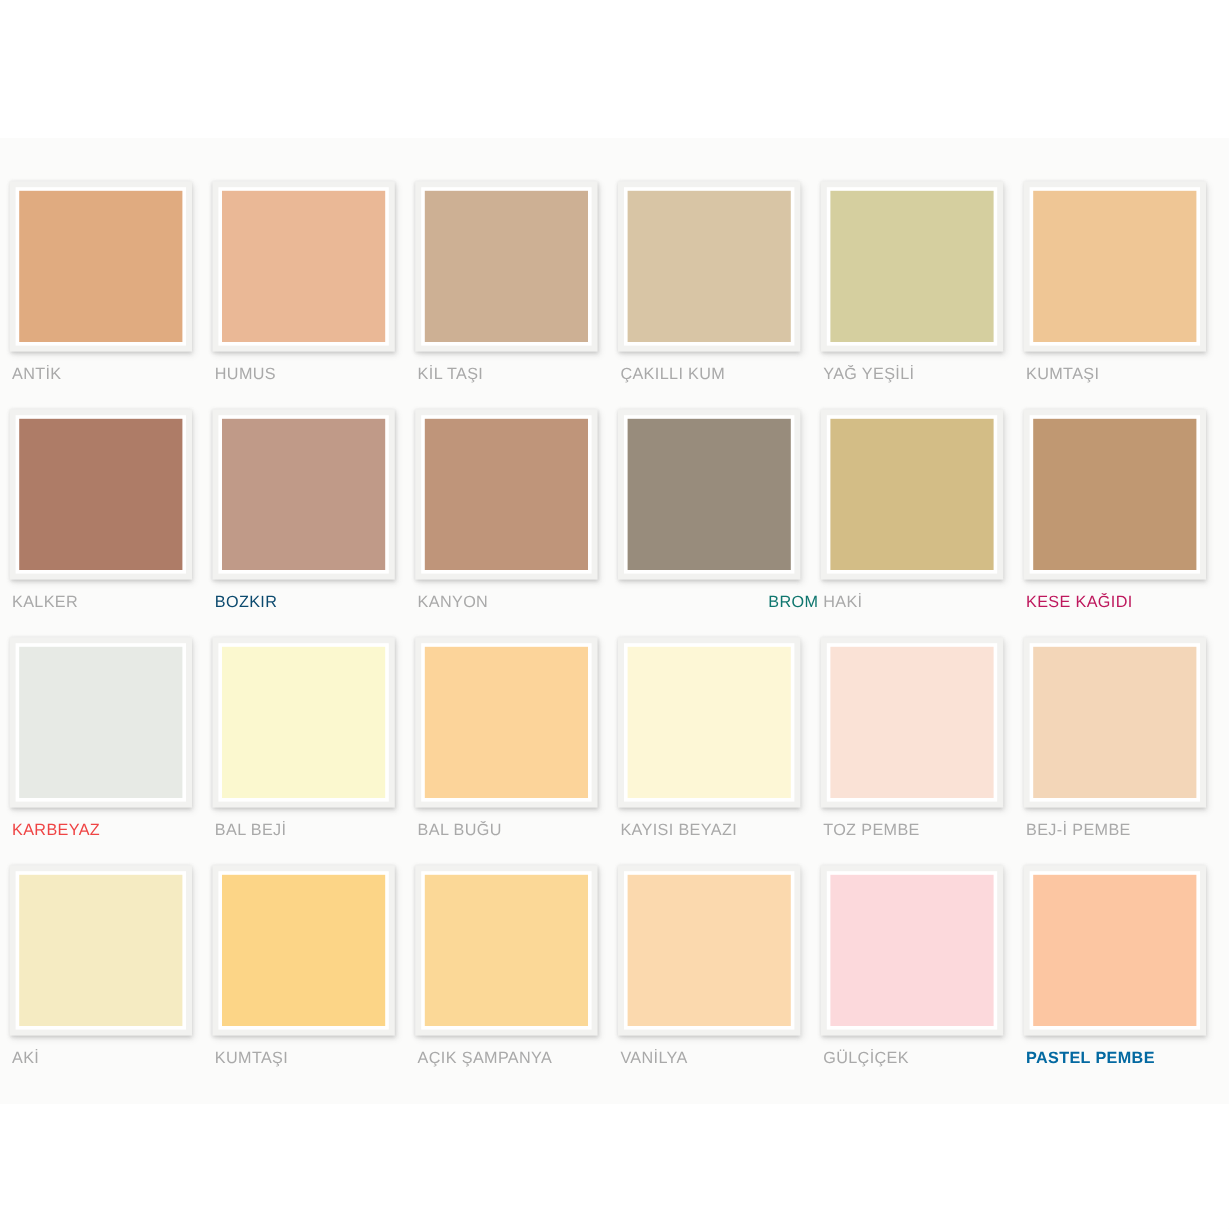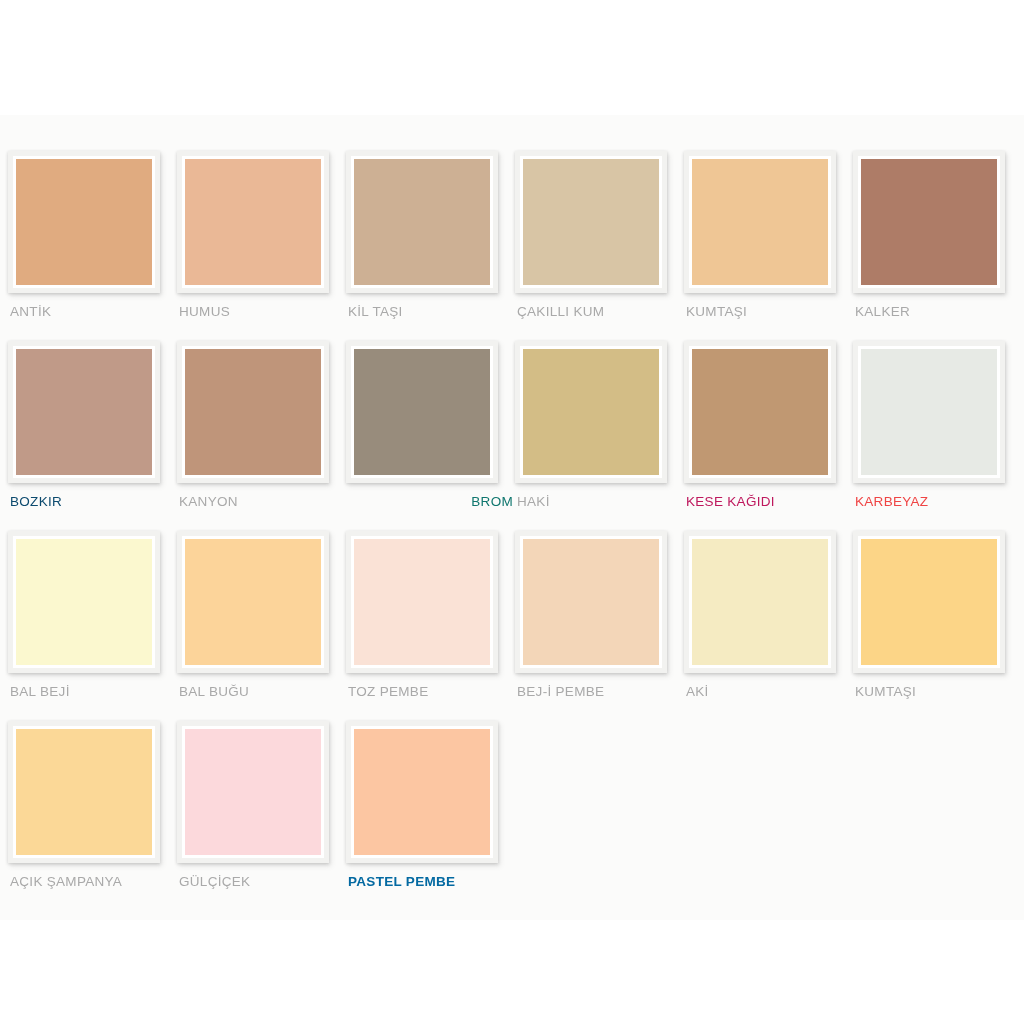--- a/index.html
+++ b/index.html
@@ -119,20 +119,28 @@
           <div class="swatch-frame" style="background: rgb(242, 242, 240);">
             <div class="swatch-mat" style="background: rgb(255, 255, 255);">
               <div class="swatch-color" style="background-color: rgb(216, 197, 165);"></div>
             </div>
           </div>
           <div class="swatch-label" style="color: rgb(169, 169, 169);">ÇAKILLI KUM</div>
         </div>
         <div class="swatch-cell">
           <div class="swatch-frame" style="background: rgb(242, 242, 240);">
             <div class="swatch-mat" style="background: rgb(255, 255, 255);">
+              <div class="swatch-color" style="background-color: rgb(213, 207, 159);"></div>
+            </div>
+          </div>
+          <div class="swatch-label" style="color: rgb(169, 169, 169);">YAĞ YEŞİLİ</div>
+        </div>
+        <div class="swatch-cell">
+          <div class="swatch-frame" style="background: rgb(242, 242, 240);">
+            <div class="swatch-mat" style="background: rgb(255, 255, 255);">
               <div class="swatch-color" style="background-color: rgb(239, 198, 149);"></div>
             </div>
           </div>
           <div class="swatch-label" style="color: rgb(169, 169, 169);">KUMTAŞI</div>
         </div>
         <div class="swatch-cell">
           <div class="swatch-frame" style="background: rgb(242, 242, 240);">
             <div class="swatch-mat" style="background: rgb(255, 255, 255);">
               <div class="swatch-color" style="background-color: rgb(174, 124, 103);"></div>
             </div>
@@ -199,20 +207,28 @@
           <div class="swatch-frame" style="background: rgb(242, 242, 240);">
             <div class="swatch-mat" style="background: rgb(255, 255, 255);">
               <div class="swatch-color" style="background-color: rgb(252, 212, 154);"></div>
             </div>
           </div>
           <div class="swatch-label" style="color: rgb(169, 169, 169);">BAL BUĞU</div>
         </div>
         <div class="swatch-cell">
           <div class="swatch-frame" style="background: rgb(242, 242, 240);">
             <div class="swatch-mat" style="background: rgb(255, 255, 255);">
+              <div class="swatch-color" style="background-color: rgb(253, 247, 214);"></div>
+            </div>
+          </div>
+          <div class="swatch-label" style="color: rgb(169, 169, 169);">KAYISI BEYAZI</div>
+        </div>
+        <div class="swatch-cell">
+          <div class="swatch-frame" style="background: rgb(242, 242, 240);">
+            <div class="swatch-mat" style="background: rgb(255, 255, 255);">
               <div class="swatch-color" style="background-color: rgb(250, 226, 214);"></div>
             </div>
           </div>
           <div class="swatch-label" style="color: rgb(169, 169, 169);">TOZ PEMBE</div>
         </div>
         <div class="swatch-cell">
           <div class="swatch-frame" style="background: rgb(242, 242, 240);">
             <div class="swatch-mat" style="background: rgb(255, 255, 255);">
               <div class="swatch-color" style="background-color: rgb(243, 214, 184);"></div>
             </div>
@@ -235,20 +251,28 @@
           </div>
           <div class="swatch-label" style="color: rgb(169, 169, 169);">KUMTAŞI</div>
         </div>
         <div class="swatch-cell">
           <div class="swatch-frame" style="background: rgb(242, 242, 240);">
             <div class="swatch-mat" style="background: rgb(255, 255, 255);">
               <div class="swatch-color" style="background-color: rgb(251, 216, 151);"></div>
             </div>
           </div>
           <div class="swatch-label" style="color: rgb(169, 169, 169);">AÇIK ŞAMPANYA</div>
+        </div>
+        <div class="swatch-cell">
+          <div class="swatch-frame" style="background: rgb(242, 242, 240);">
+            <div class="swatch-mat" style="background: rgb(255, 255, 255);">
+              <div class="swatch-color" style="background-color: rgb(251, 217, 174);"></div>
+            </div>
+          </div>
+          <div class="swatch-label" style="color: rgb(169, 169, 169);">VANİLYA</div>
         </div>
         <div class="swatch-cell">
           <div class="swatch-frame" style="background: rgb(242, 242, 240);">
             <div class="swatch-mat" style="background: rgb(255, 255, 255);">
               <div class="swatch-color" style="background-color: rgb(252, 217, 220);"></div>
             </div>
           </div>
           <div class="swatch-label" style="color: rgb(169, 169, 169);">GÜLÇİÇEK</div>
         </div>
         <div class="swatch-cell">

